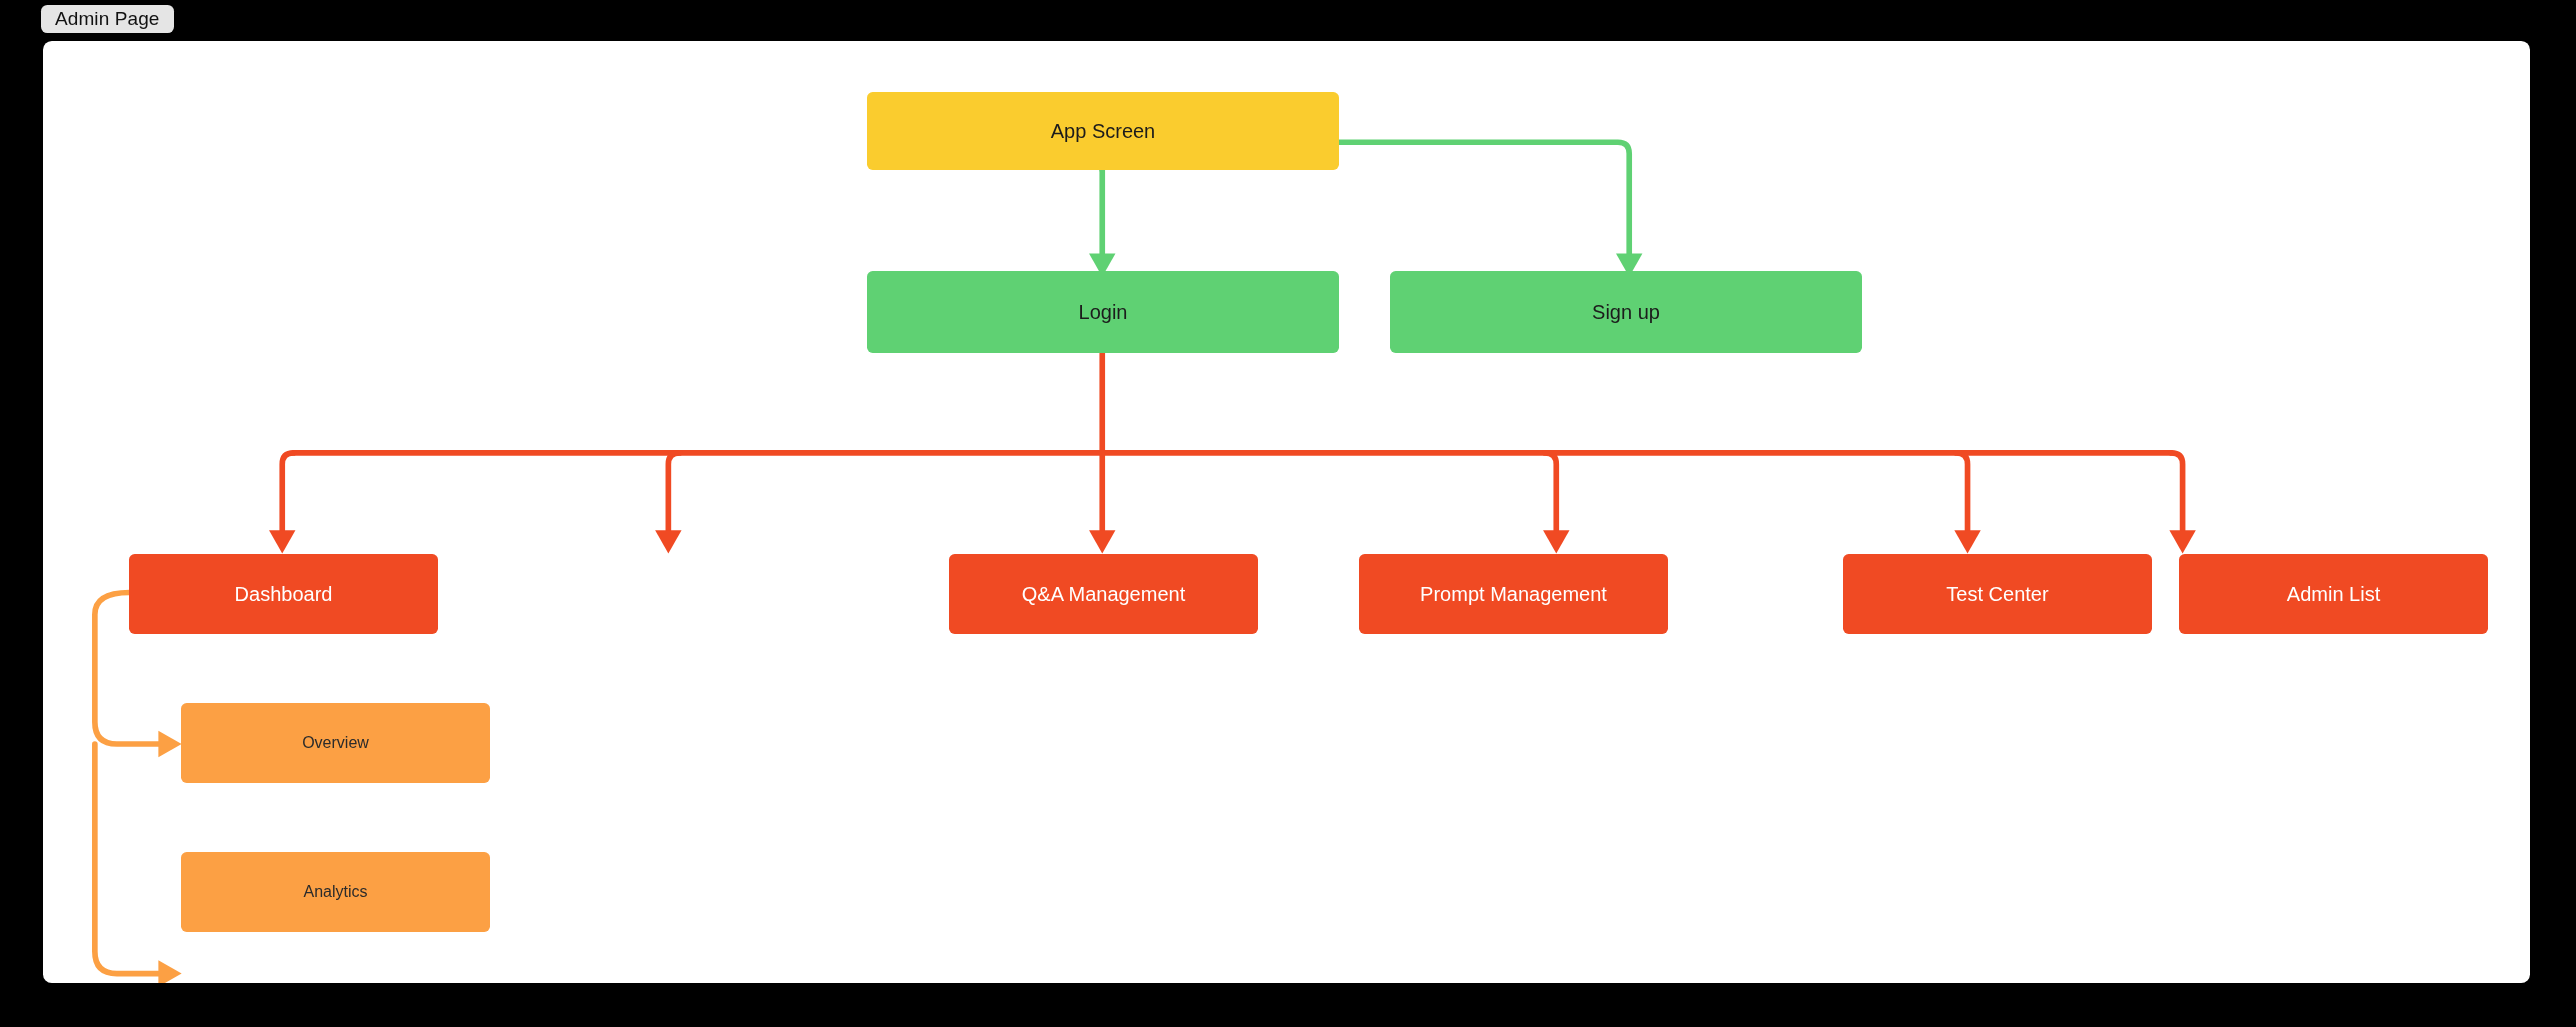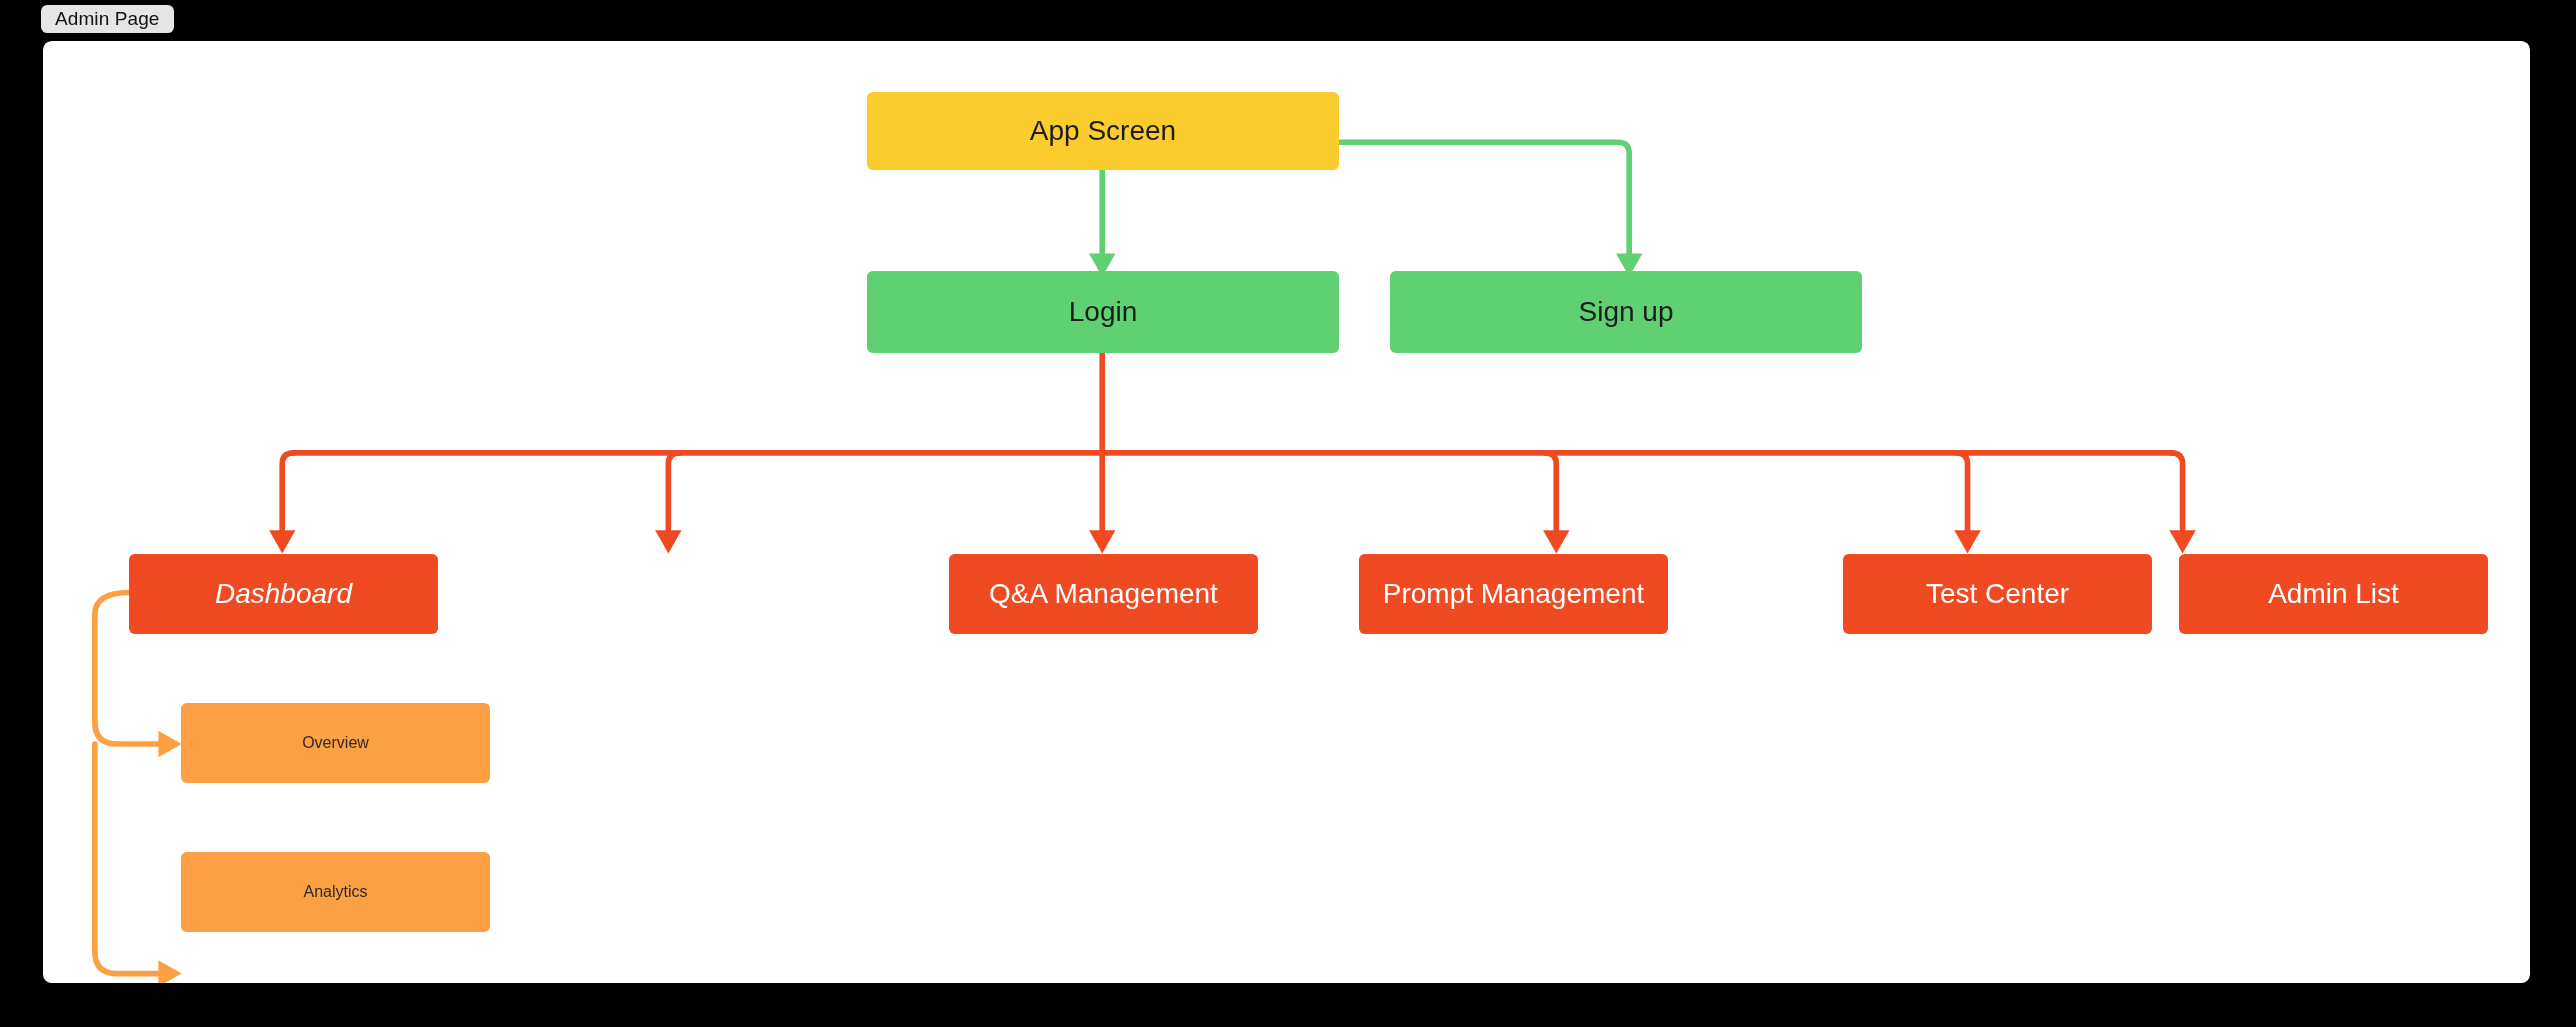--- a/index.html
+++ b/index.html
@@ -67,21 +67,21 @@
     justify-content: center;
     border-radius: 5.7px;
     box-sizing: border-box;
     padding: 0 8.8px;
     text-align: center;
     line-height: 1.15;
     z-index: 5;
   }
 
   .node-label {
-    font-size: 28px;
+    font-size: 20px;
     white-space: nowrap;
   }
 
   .node.root        { background: #facc2e; color: #1c1c1c; }
   .node.auth        { background: #5fd173; color: #1c1c1c; }
   .node.section     { background: #f04a23; color: #ffffff; }
   .node.subsection  { background: #fca044; color: #2b2b2b; }
 
   .node.subsection .node-label { font-size: 16px; }
 </style>
@@ -138,21 +138,21 @@
     </div>
 
     <div class="node auth" style="left:824px; top:230px; width:472px; height:82px;">
       <span class="node-label">Login</span>
     </div>
 
     <div class="node auth" style="left:1347px; top:230px; width:472px; height:82px;">
       <span class="node-label">Sign up</span>
     </div>
 
-    <div class="node section" style="left:86px; top:513px; width:309px; height:80px;font-style:italic;">
+    <div class="node section" style="left:86px; top:513px; width:309px; height:80px;">
       <span class="node-label">Dashboard</span>
     </div>
 
 
     <div class="node section" style="left:1316px; top:513px; width:309px; height:80px;">
       <span class="node-label">Prompt Management</span>
     </div>
 
     <div class="node section" style="left:906px; top:513px; width:309px; height:80px;">
       <span class="node-label">Q&amp;A Management</span>

